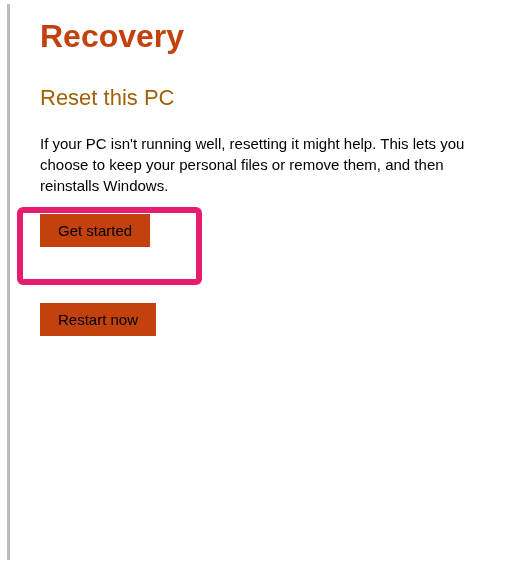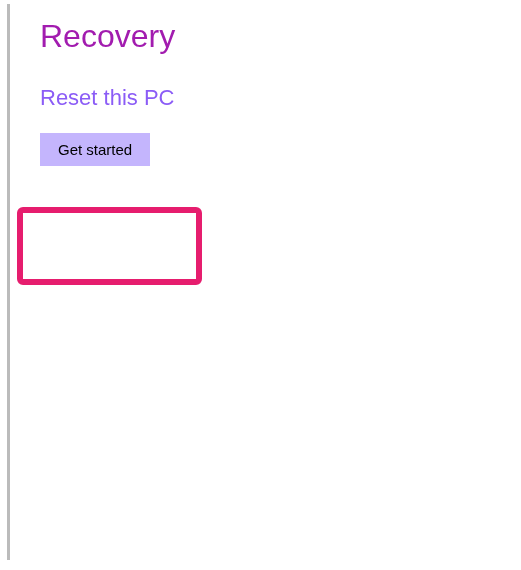--- a/index.html
+++ b/index.html
@@ -21,40 +21,40 @@
       top: 4px;
       width: 3px;
       height: 556px;
       background: #bbb;
     }
     .content {
       padding: 18px 20px 20px 40px;
     }
     .page-title {
       font-size: 32px;
-      font-weight: 400;
-      color: #a21caf;
+      font-weight: 700;
+      color: #c2410c;
       margin-bottom: 30px;
     }
     .section-title {
       font-size: 22px;
       font-weight: 400;
-      color: #8b5cf6;
+      color: #a16207;
       margin-bottom: 22px;
     }
     .section-description {
       font-size: 15px;
       line-height: 1.4;
       color: #000;
       margin-bottom: 18px;
       max-width: 445px;
     }
     .button {
       display: inline-block;
-      background: #c4b5fd;
+      background: #c2410c;
       color: #000;
       border: none;
       padding: 8px 18px;
       font-family: inherit;
       font-size: 15px;
       cursor: pointer;
       text-align: center;
     }
     .section {
       margin-bottom: 56px;
@@ -78,22 +78,24 @@
 </head>
 <body>
 
 <div class="left-bar"></div>
 
 <div class="content">
   <h1 class="page-title">Recovery</h1>
 
   <div class="section">
     <h2 class="section-title">Reset this PC</h2>
+    <p class="section-description">If your PC isn't running well, resetting it might help. This lets you choose to keep your personal files or remove them, and then reinstalls Windows.</p>
     <span class="get-started-wrap">
       <button class="button">Get started</button>
     </span>
   </div>
 
   <div class="section">
+    <button class="button">Restart now</button>
   </div>
 </div>
 
 <div class="highlight-box"></div>
 
 </body></html>

